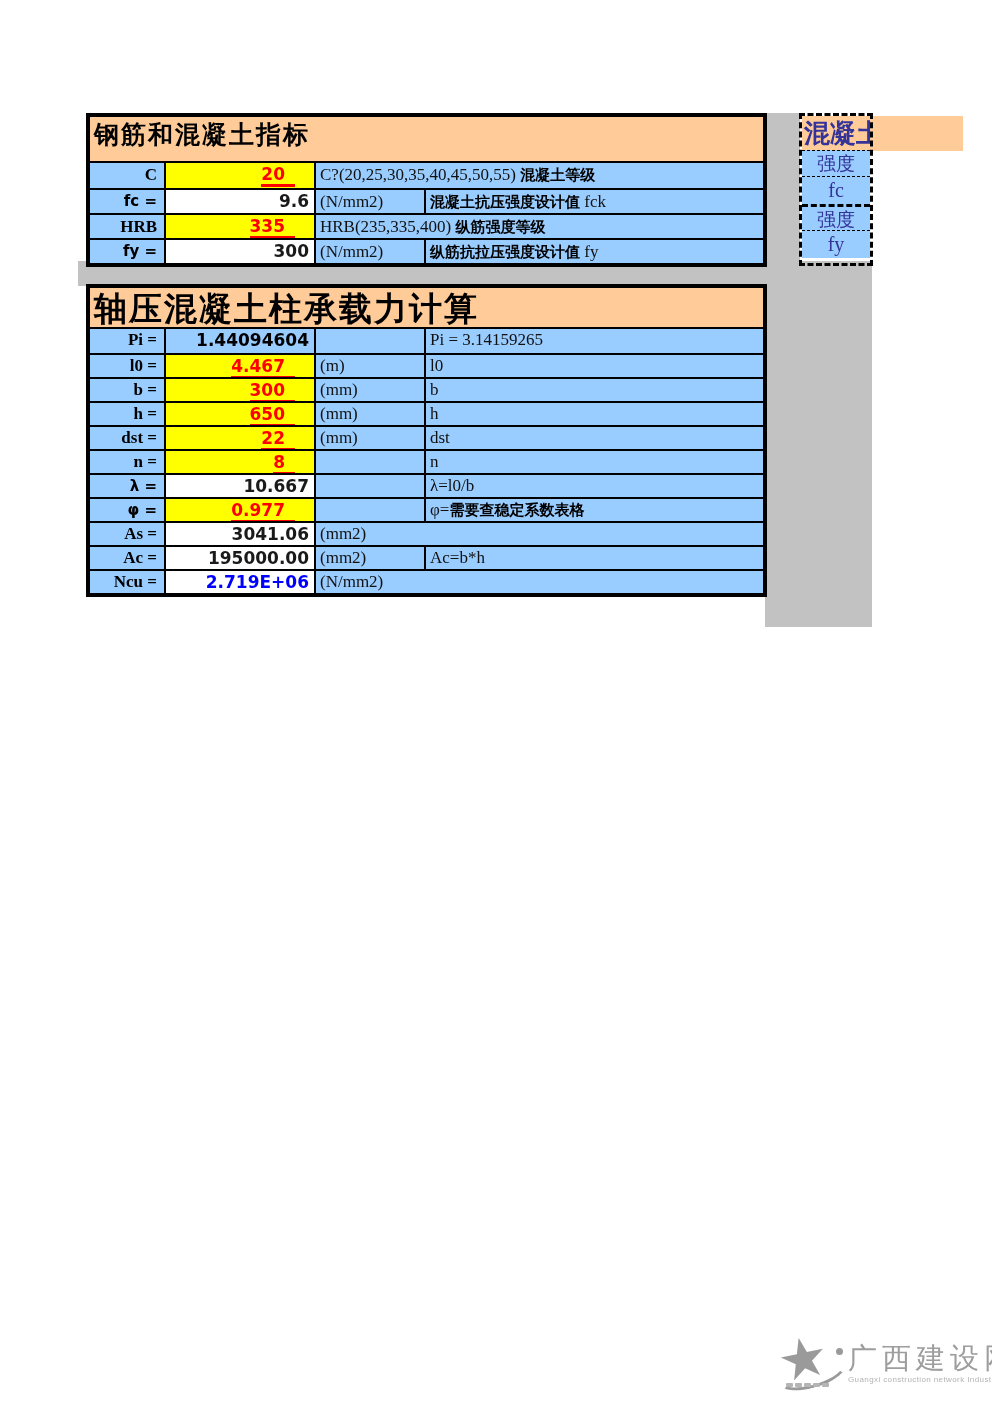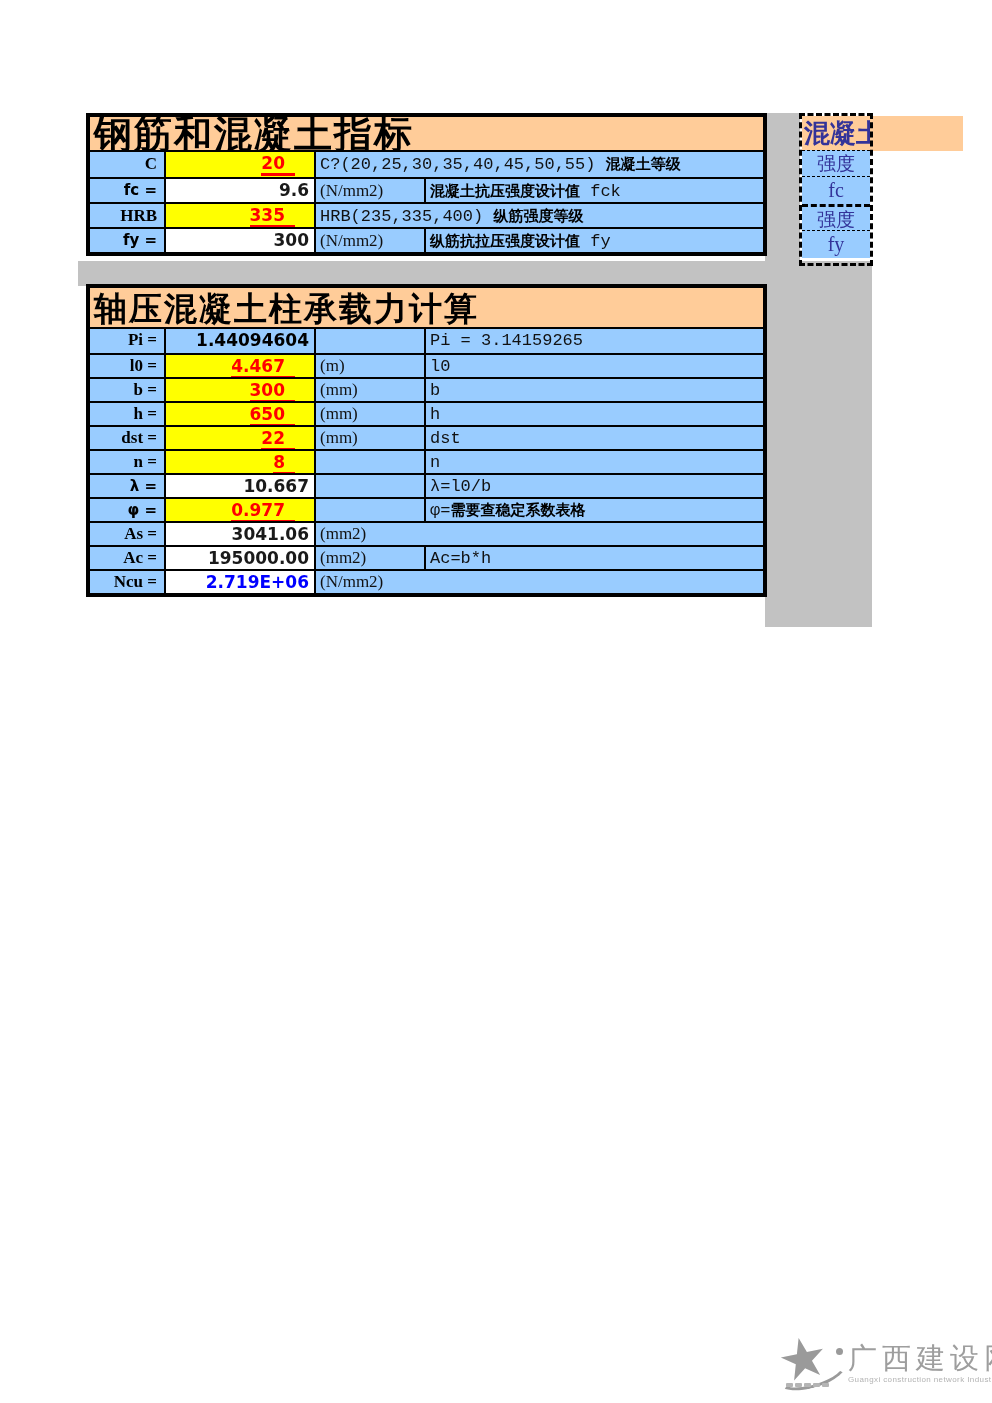--- a/index.html
+++ b/index.html
@@ -18,21 +18,21 @@
   
   .tbl { position:absolute; border:4px solid #000; background:#99ccff; }
   #table1 { left:86px; top:113px; width:681px; }
   #table2 { left:86px; top:284px; width:681px; }
 
   .hdr {
     background:#ffcc99; border-bottom:2px solid #000; color:#000;
     font-weight:bold; overflow:hidden; white-space:nowrap; padding-left:4px;
     font-family:"DejaVu Sans", sans-serif;
   }
-  #table1 .hdr { height:35px; line-height:35px; font-size:38px; letter-spacing:2px; }
+  #table1 .hdr { height:46px; line-height:35px; font-size:25px; letter-spacing:2px; }
   #table2 .hdr { height:41px; line-height:41px; font-size:33px; letter-spacing:2px; }
 
   .row { display:flex; border-top:2px solid #000; }
   .row.first { border-top:none; }
   #table1 .row { height:25px; line-height:23px; }
   #table2 .row { height:24px; line-height:22px; }
 
   .c { overflow:hidden; white-space:nowrap; }
   .c-lab {
     width:74px; text-align:right; padding-right:7px; font-weight:bold;
@@ -54,21 +54,21 @@
   .c-unit {
     width:108px; font-family:"Liberation Serif", serif; font-size:17px;
     padding-left:4px; color:#111;
   }
   .c-desc {
     flex:1; border-left:2px solid #000; padding-left:4px; color:#111;
     font-family:"Liberation Serif", serif; font-size:17px;
   }
   .c-desc.merged { border-left:none; }
   .cjk { font-family:"DejaVu Sans", sans-serif; font-weight:bold; font-size:15px; color:#000; }
-  .serif { font-family:Liberation Mono, monospace; }
+  .serif { font-family:Liberation Serif, serif; }
 
   
   #sidebar-orange-ext { position:absolute; left:870px; top:116px; width:93px; height:35px; background:#ffcc99; }
   #sidebar {
     position:absolute; left:799px; top:113px; width:74px; height:153px;
     border:3px dashed #000;
   }
   .sb-row { overflow:hidden; white-space:nowrap; text-align:center; color:#333399; }
   #sb-title {
     background:#ffcc99; height:34px; line-height:34px; font-size:26px; font-weight:bold;

